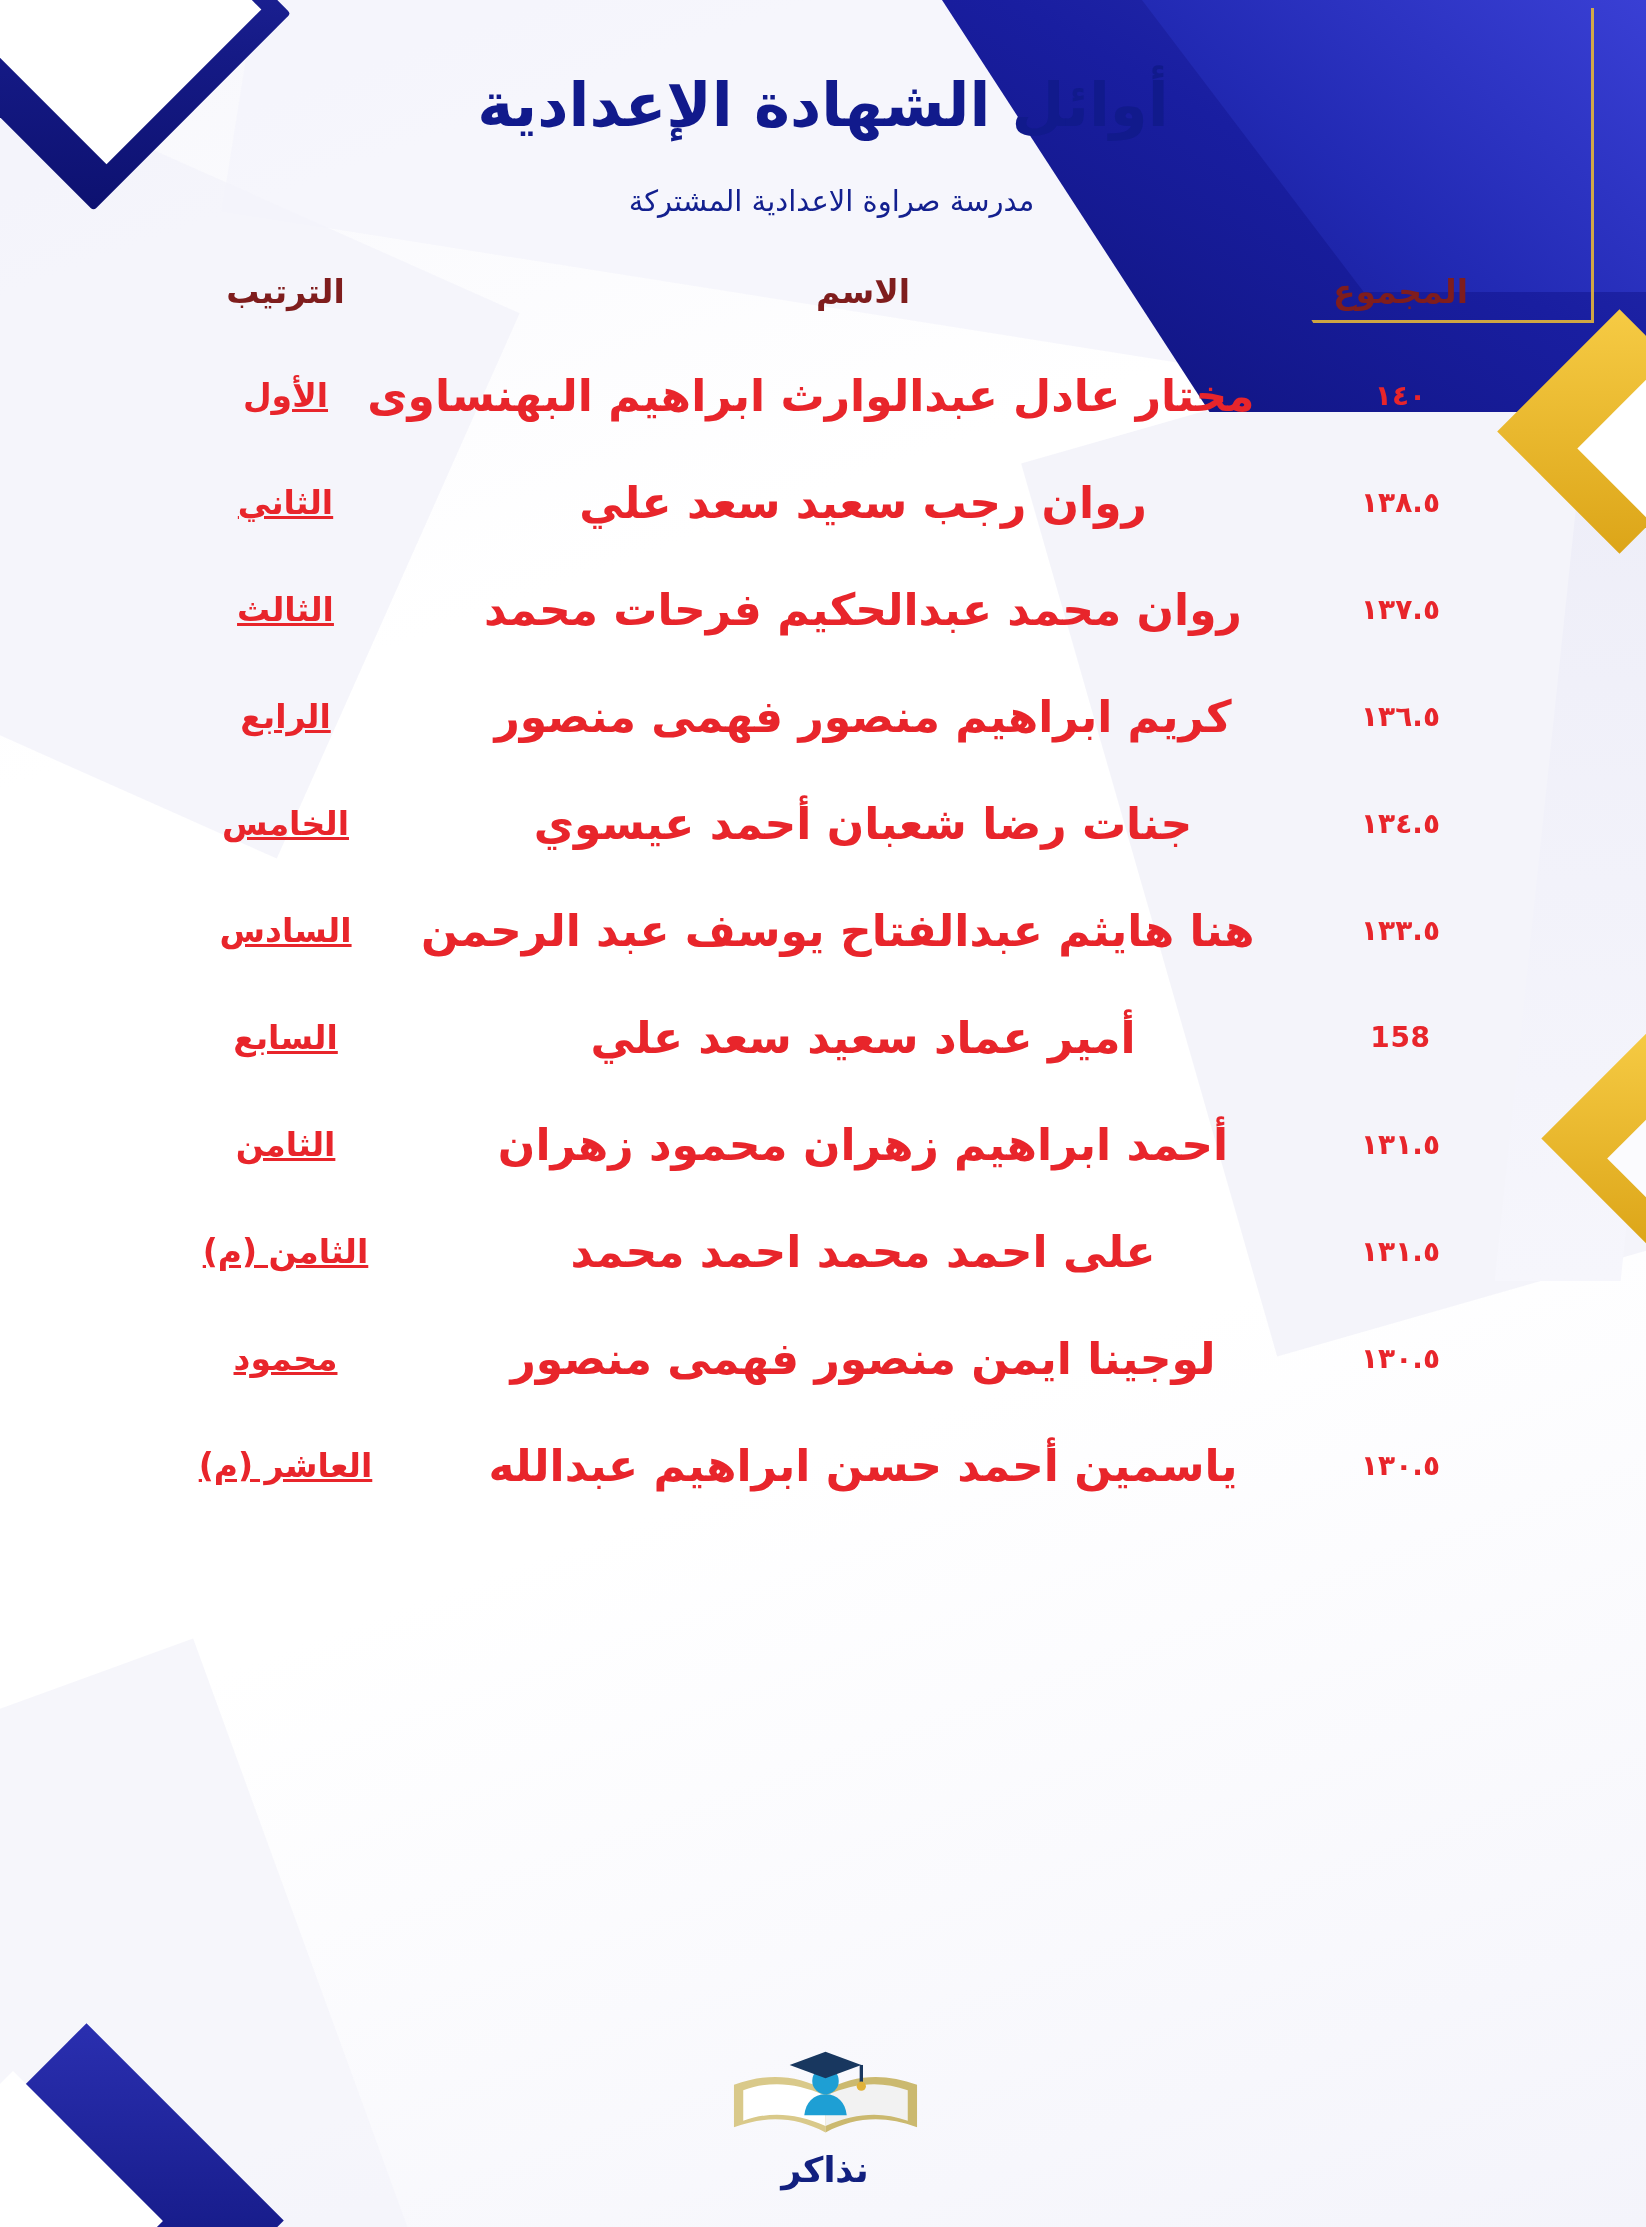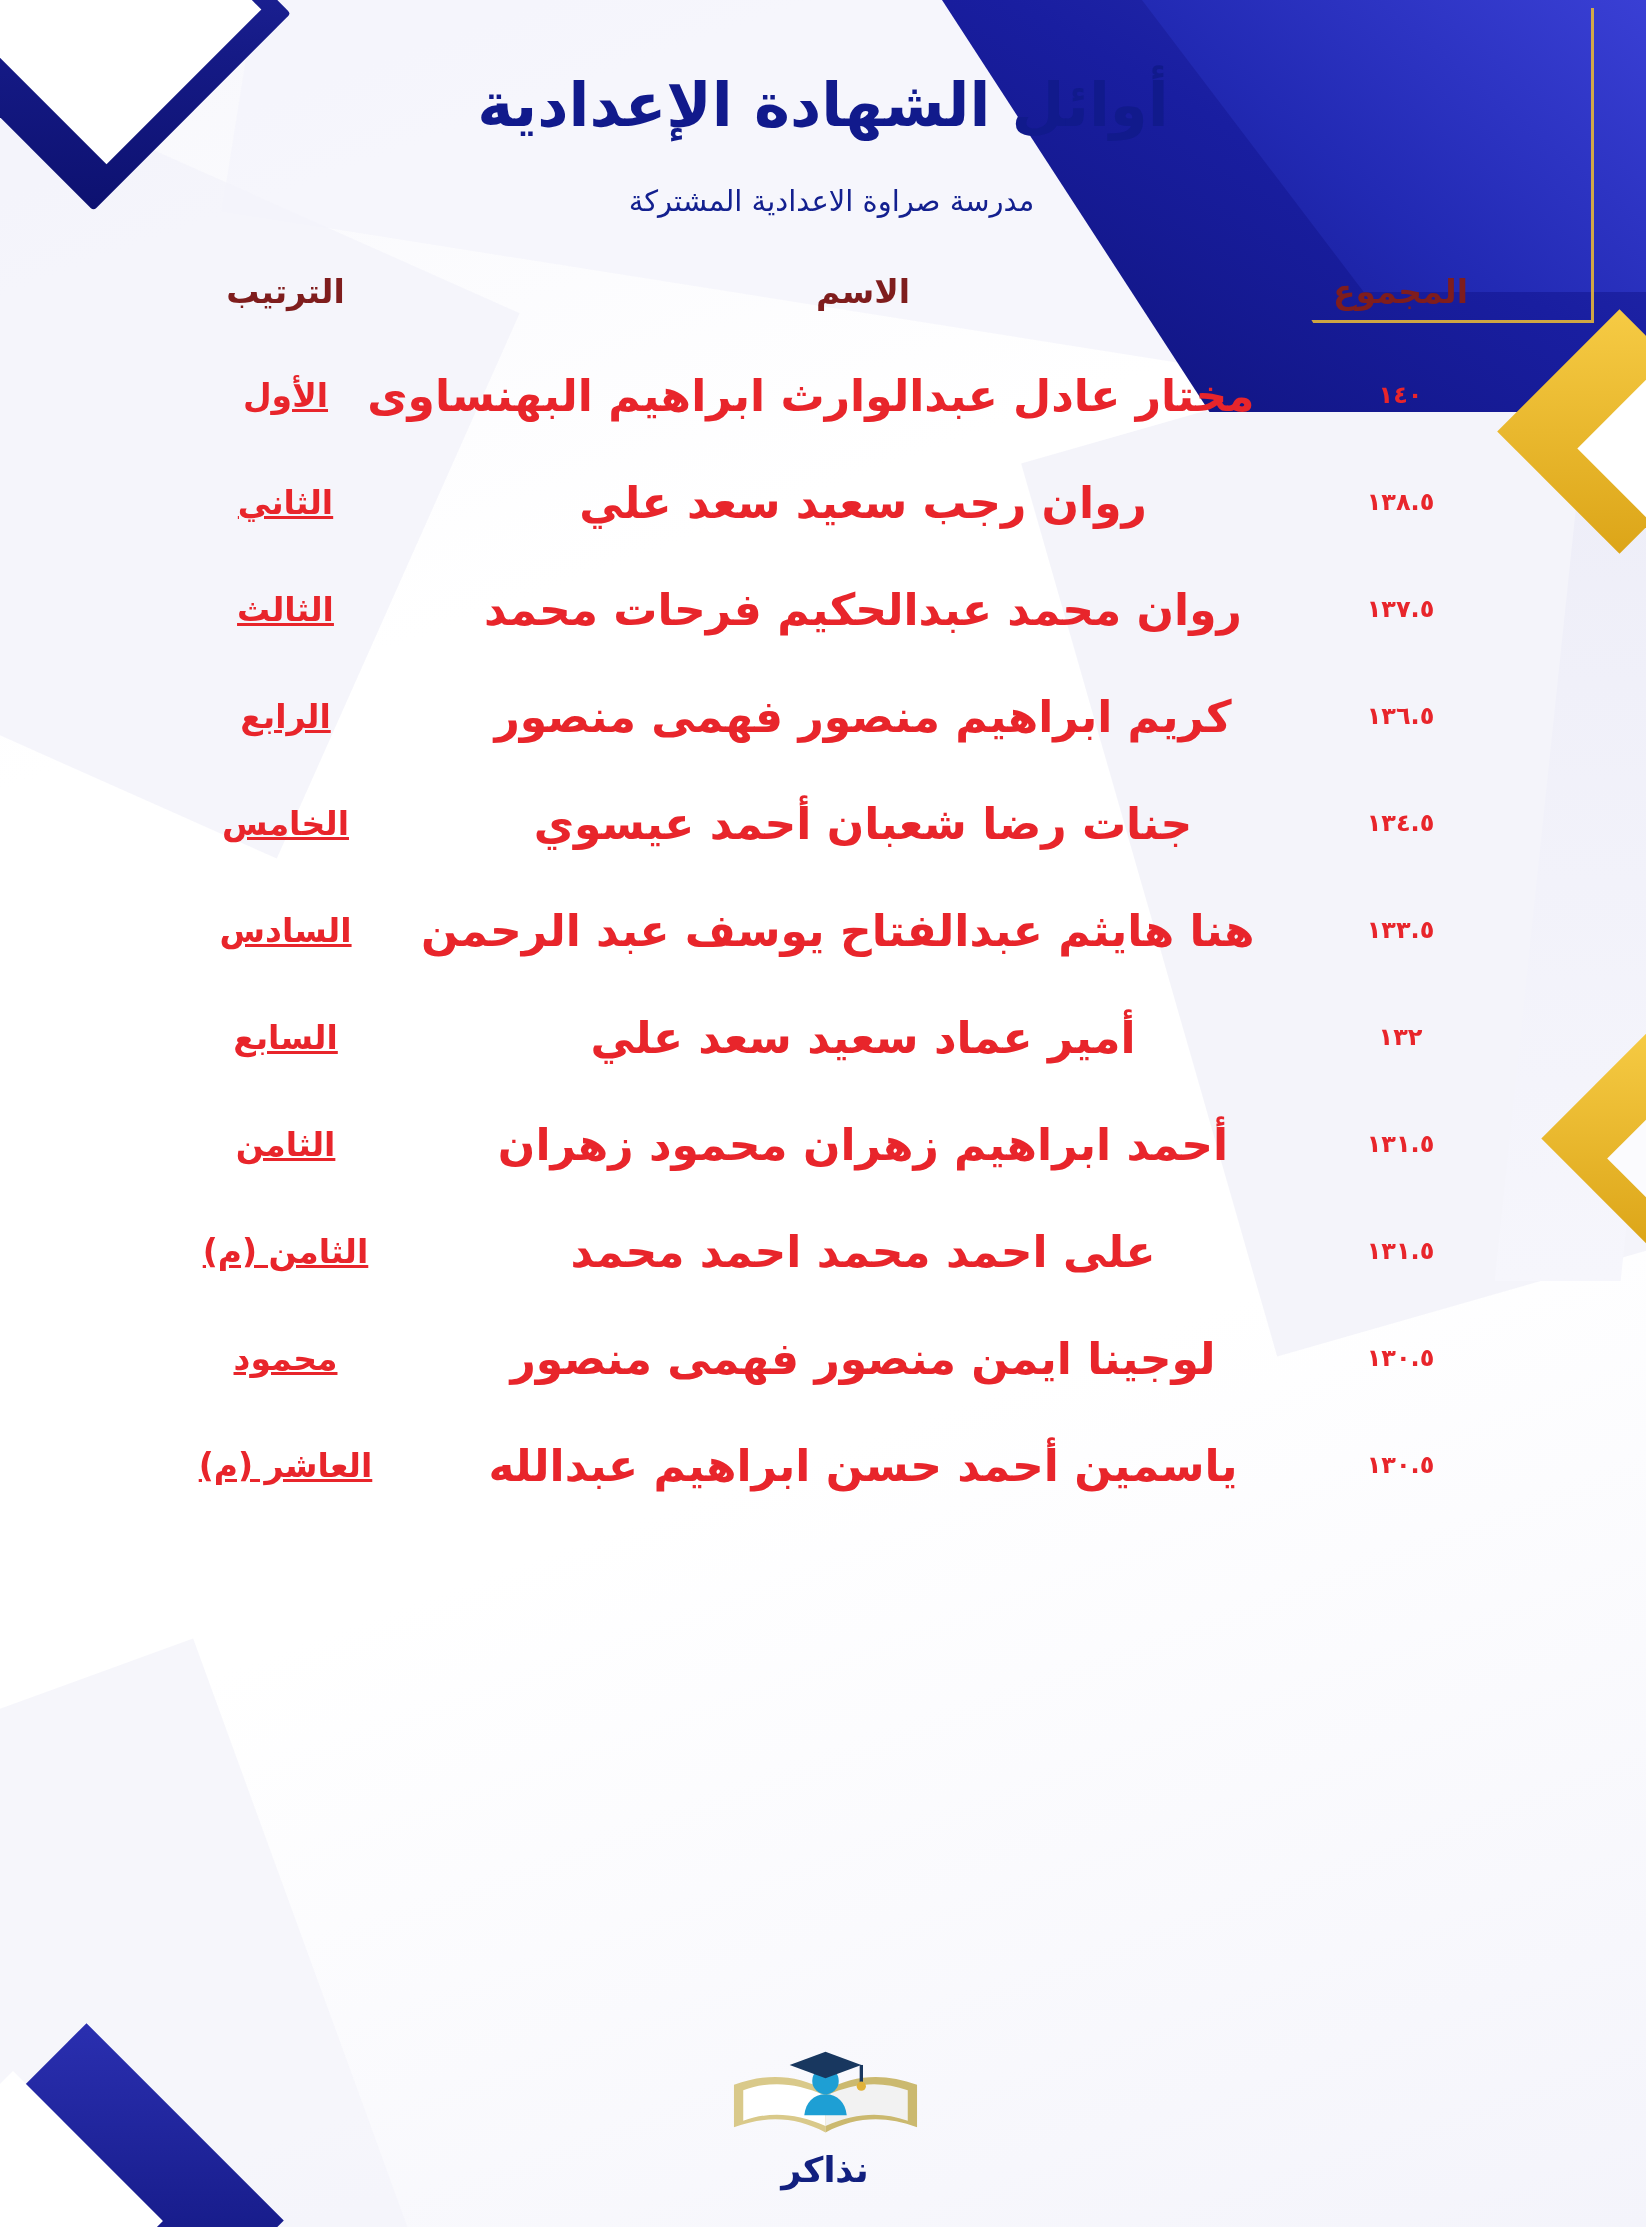--- a/index.html
+++ b/index.html
@@ -210,21 +210,21 @@
   table.ranking td {
     font-size: 33px;
     font-weight: bold;
     color: #e8252b;
     padding: 28px 0;
     text-align: center;
     white-space: nowrap;
   }
   table.ranking td.rank { font-size: 33px; text-decoration: underline; }
   table.ranking td.name { font-size: 44px; }
-  table.ranking td.total { font-size: 24px; letter-spacing: 0.7px; }
+  table.ranking td.total { font-size: 28px; letter-spacing: 0.7px; }
 
   
   .footer {
     position: absolute;
     left: 4px; right: 0;
     bottom: 37px;
     z-index: 4;
     text-align: center;
   }
   .logo-wrap {
@@ -324,21 +324,21 @@
           <td class="total">١٣٤.٥</td>
           <td class="name">جنات رضا شعبان أحمد عيسوي</td>
           <td class="rank">الخامس</td>
         </tr>
         <tr>
           <td class="total">١٣٣.٥</td>
           <td class="name">هنا هايثم عبدالفتاح يوسف عبد الرحمن</td>
           <td class="rank">السادس</td>
         </tr>
         <tr>
-          <td class="total">١٣٢</td>
+          <td class="total">158</td>
           <td class="name">أمير عماد سعيد سعد علي</td>
           <td class="rank">السابع</td>
         </tr>
         <tr>
           <td class="total">١٣١.٥</td>
           <td class="name">أحمد ابراهيم زهران محمود زهران</td>
           <td class="rank">الثامن</td>
         </tr>
         <tr>
           <td class="total">١٣١.٥</td>

